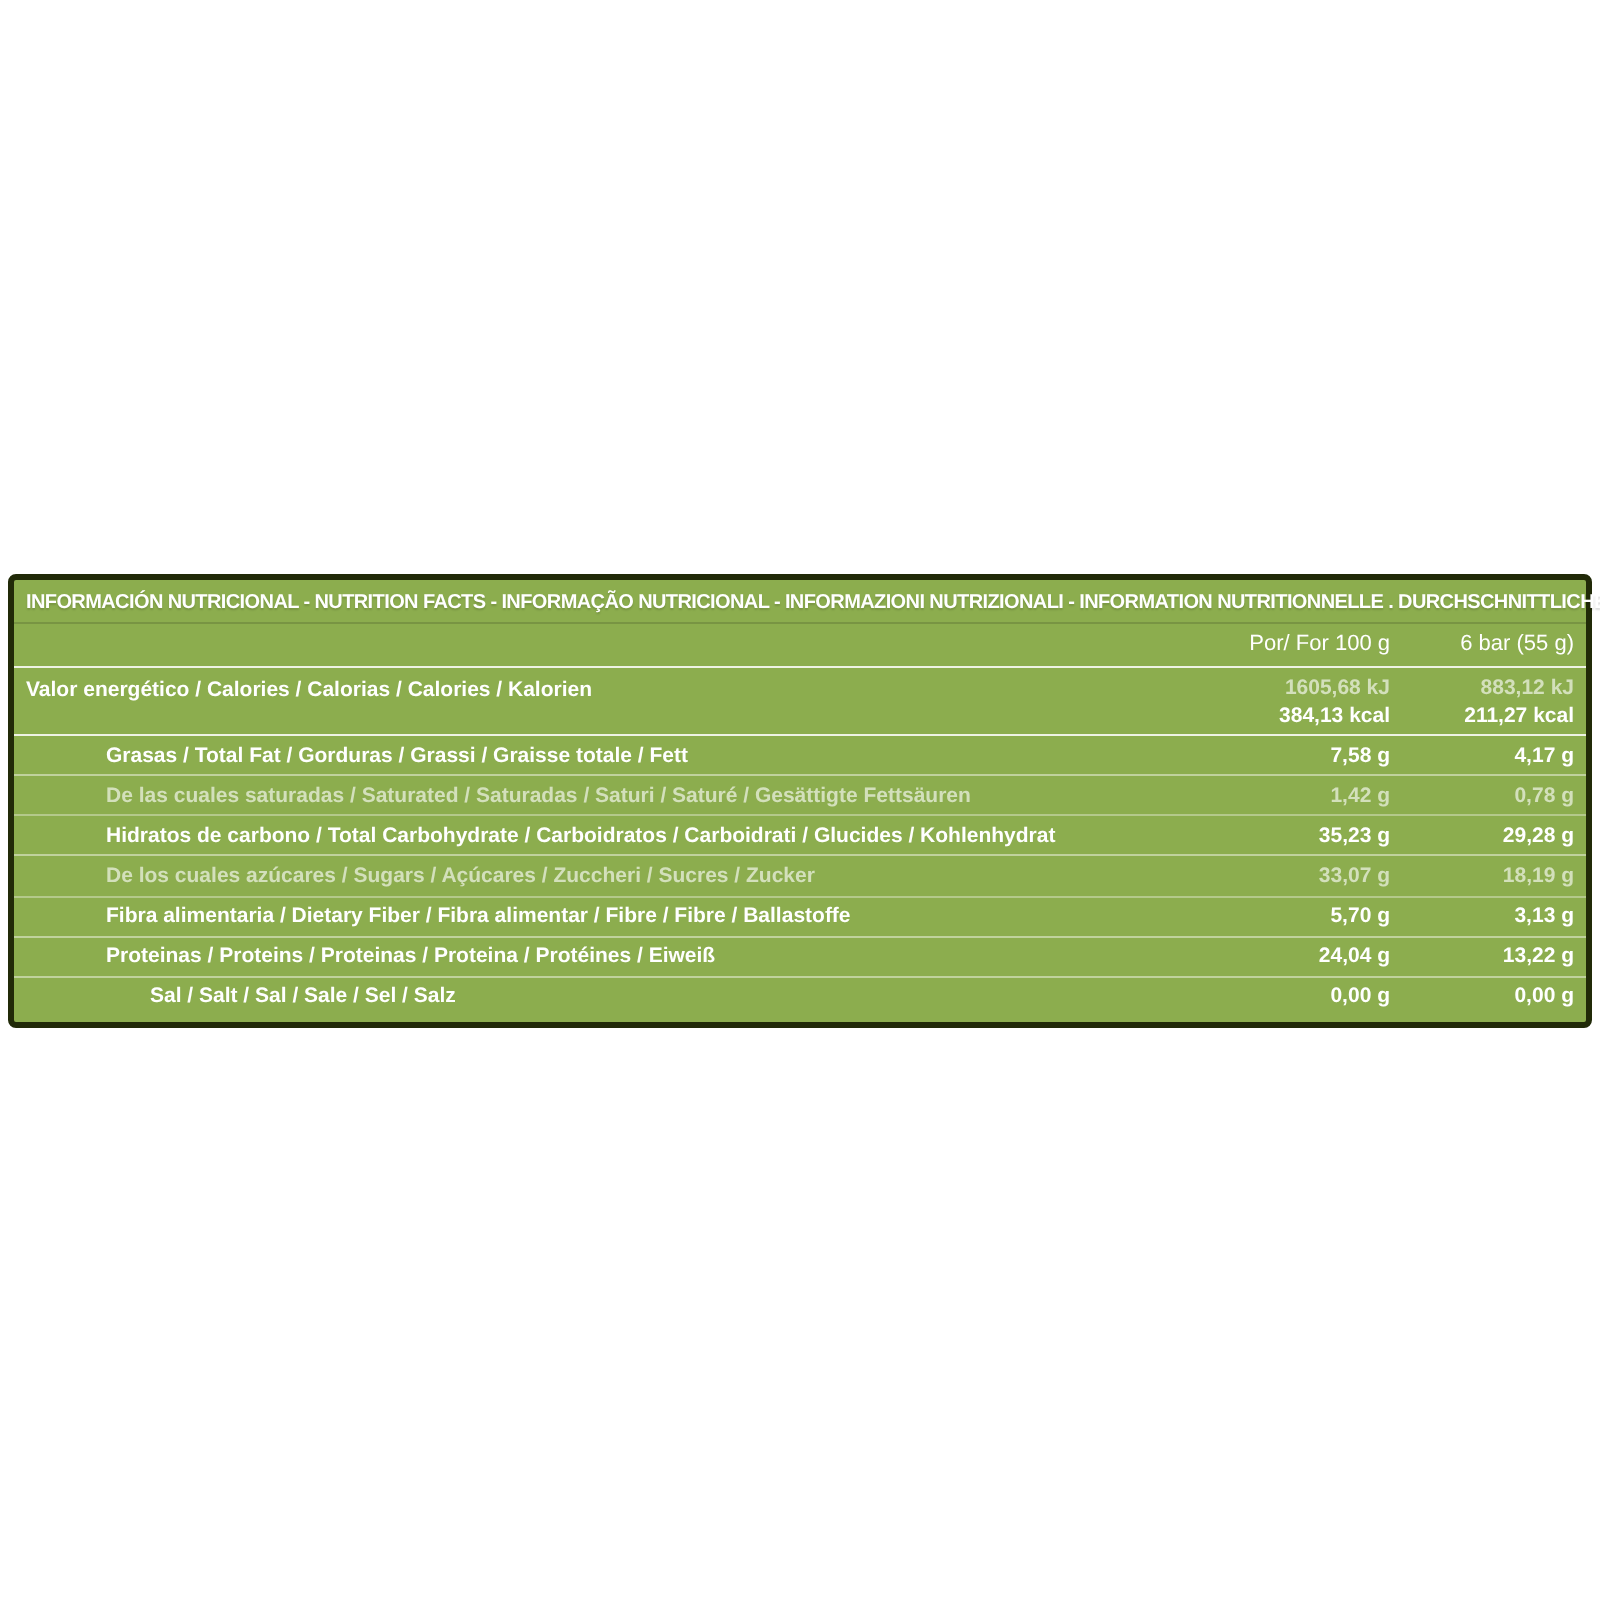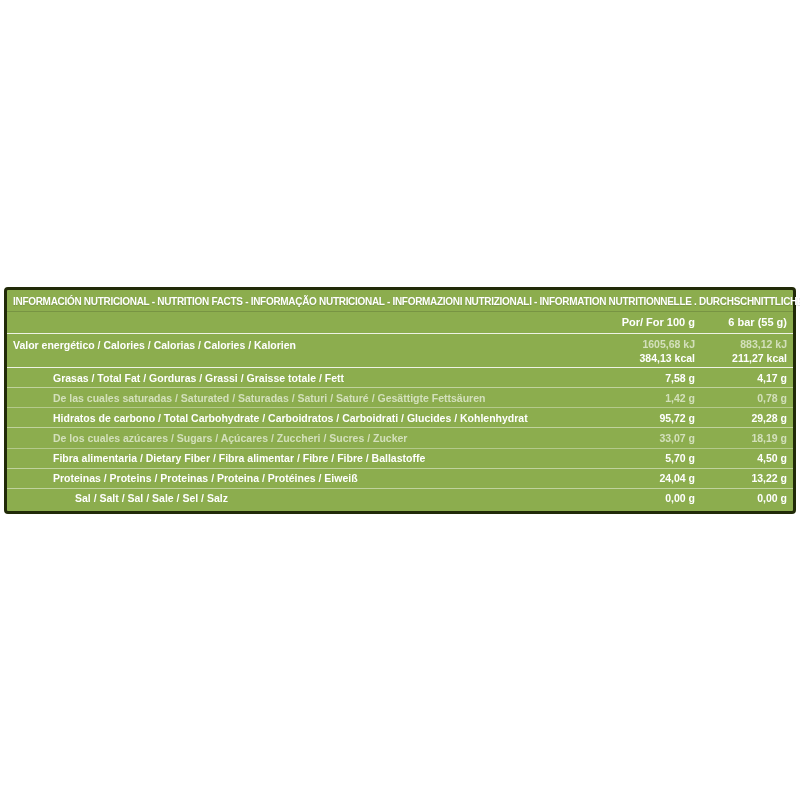--- a/index.html
+++ b/index.html
@@ -29,21 +29,21 @@
     letter-spacing:-0.3px;
     white-space:nowrap;
     border-bottom:1px solid rgba(0,0,0,0.14);
     text-shadow:0 1px 1px rgba(0,0,0,0.15);
   }
   .col-header-row{
     display:flex;
     align-items:flex-end;
     padding:4px 6px 5px 6px;
     font-size:11px;
-    font-weight:bold;
+    font-weight:normal;
     border-bottom:1px solid rgba(255,255,255,0.85);
   }
   .spacer{flex:1;}
   .c1{width:95px;text-align:right;}
   .c2{width:92px;text-align:right;}
   .energy-row{
     display:flex;
     padding:3px 6px 2px 6px;
     font-size:10.5px;
     font-weight:bold;
@@ -100,34 +100,34 @@
     </div>
 
     <div class="data-row sub">
       <div class="name">De las cuales saturadas / Saturated / Saturadas / Saturi / Saturé / Gesättigte Fettsäuren</div>
       <div class="c1">1,42 g</div>
       <div class="c2">0,78 g</div>
     </div>
 
     <div class="data-row">
       <div class="name">Hidratos de carbono / Total Carbohydrate / Carboidratos / Carboidrati / Glucides / Kohlenhydrat</div>
-      <div class="c1">95,72 g</div>
+      <div class="c1">35,23 g</div>
       <div class="c2">29,28 g</div>
     </div>
 
     <div class="data-row sub">
       <div class="name">De los cuales azúcares / Sugars / Açúcares / Zuccheri / Sucres / Zucker</div>
       <div class="c1">33,07 g</div>
       <div class="c2">18,19 g</div>
     </div>
 
     <div class="data-row">
       <div class="name">Fibra alimentaria / Dietary Fiber / Fibra alimentar / Fibre / Fibre / Ballastoffe</div>
       <div class="c1">5,70 g</div>
-      <div class="c2">4,50 g</div>
+      <div class="c2">3,13 g</div>
     </div>
 
     <div class="data-row">
       <div class="name">Proteinas / Proteins / Proteinas / Proteina / Protéines / Eiweiß</div>
       <div class="c1">24,04 g</div>
       <div class="c2">13,22 g</div>
     </div>
 
     <div class="data-row">
       <div class="name">Sal / Salt / Sal / Sale / Sel / Salz</div>

